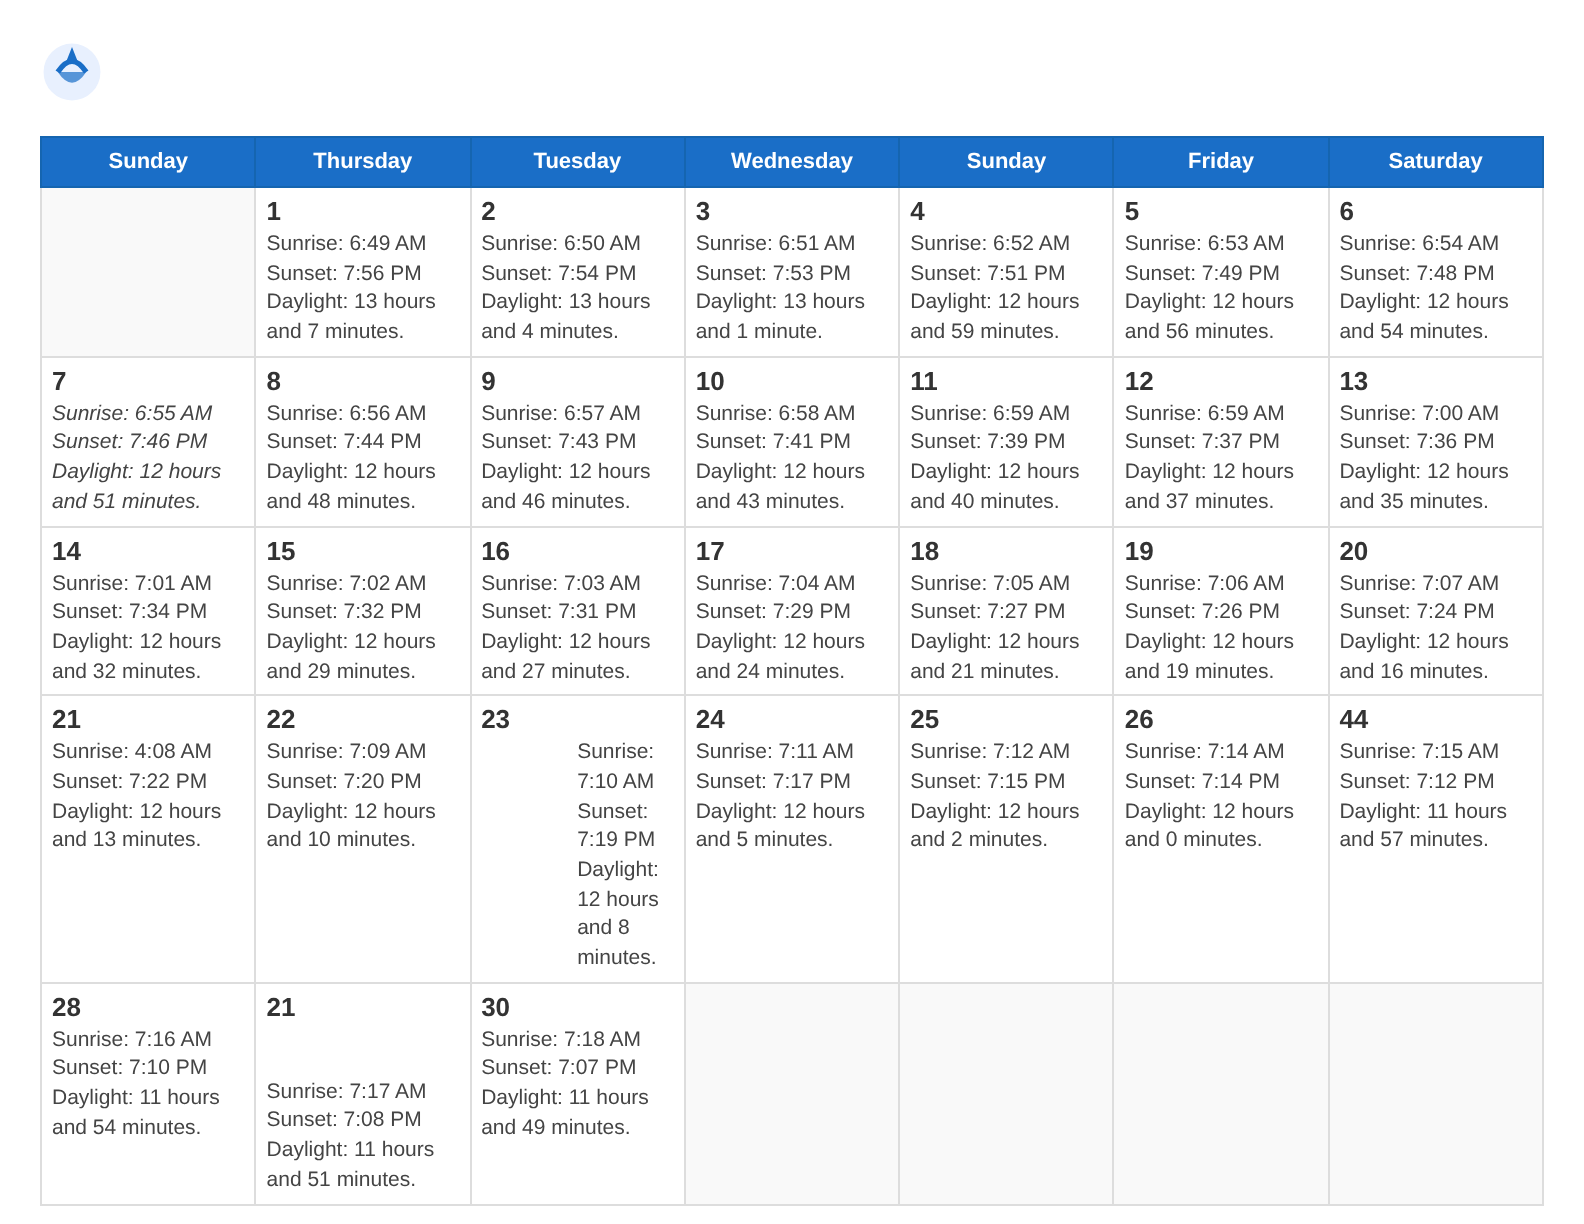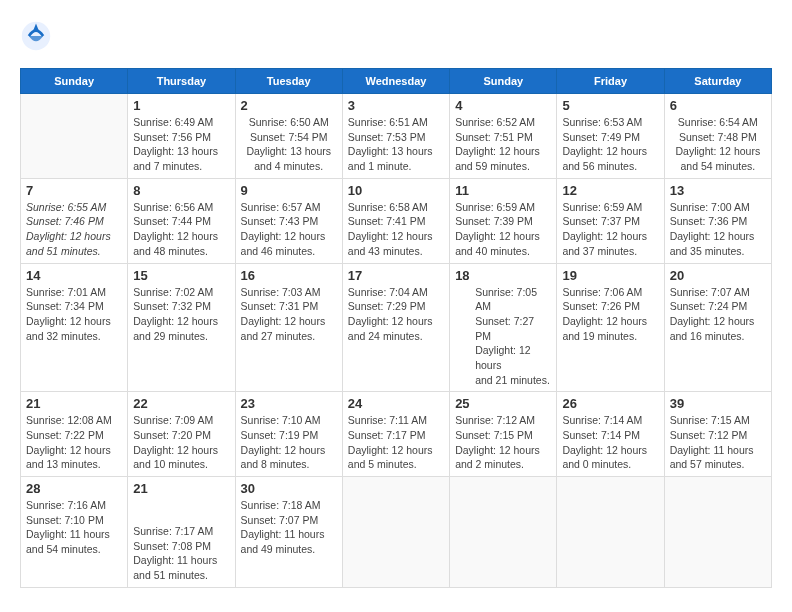--- a/index.html
+++ b/index.html
@@ -119,21 +119,21 @@
         <td class="empty"></td>
         <td>
           <span class="day-num">1</span>
           <div class="day-info" style="white-space: pre-line;">Sunrise: 6:49 AM
 Sunset: 7:56 PM
 Daylight: 13 hours
 and 7 minutes.</div>
         </td>
         <td>
           <span class="day-num">2</span>
-          <div class="day-info" style="white-space: pre-line; text-align: center;">Sunrise: 6:50 AM
+          <div class="day-info" style="white-space: pre-line;">Sunrise: 6:50 AM
 Sunset: 7:54 PM
 Daylight: 13 hours
 and 4 minutes.</div>
         </td>
         <td>
           <span class="day-num">3</span>
           <div class="day-info" style="white-space: pre-line;">Sunrise: 6:51 AM
 Sunset: 7:53 PM
 Daylight: 13 hours
 and 1 minute.</div>
@@ -147,21 +147,21 @@
         </td>
         <td>
           <span class="day-num">5</span>
           <div class="day-info" style="white-space: pre-line;">Sunrise: 6:53 AM
 Sunset: 7:49 PM
 Daylight: 12 hours
 and 56 minutes.</div>
         </td>
         <td>
           <span class="day-num">6</span>
-          <div class="day-info" style="white-space: pre-line; text-align: center;">Sunrise: 6:54 AM
+          <div class="day-info" style="white-space: pre-line;">Sunrise: 6:54 AM
 Sunset: 7:48 PM
 Daylight: 12 hours
 and 54 minutes.</div>
         </td>
       </tr>
       <tr>
         <td>
           <span class="day-num">7</span>
           <div class="day-info" style="white-space: pre-line; font-style: italic;">Sunrise: 6:55 AM
 Sunset: 7:46 PM
@@ -235,21 +235,21 @@
         </td>
         <td>
           <span class="day-num">17</span>
           <div class="day-info" style="white-space: pre-line;">Sunrise: 7:04 AM
 Sunset: 7:29 PM
 Daylight: 12 hours
 and 24 minutes.</div>
         </td>
         <td>
           <span class="day-num">18</span>
-          <div class="day-info" style="white-space: pre-line; margin-left: 20px;">Sunrise: 7:05 AM
+          <div class="day-info" style="white-space: pre-line;">Sunrise: 7:05 AM
 Sunset: 7:27 PM
 Daylight: 12 hours
 and 21 minutes.</div>
         </td>
         <td>
           <span class="day-num">19</span>
           <div class="day-info" style="white-space: pre-line;">Sunrise: 7:06 AM
 Sunset: 7:26 PM
 Daylight: 12 hours
 and 19 minutes.</div>
@@ -258,35 +258,35 @@
           <span class="day-num">20</span>
           <div class="day-info" style="white-space: pre-line;">Sunrise: 7:07 AM
 Sunset: 7:24 PM
 Daylight: 12 hours
 and 16 minutes.</div>
         </td>
       </tr>
       <tr>
         <td>
           <span class="day-num">21</span>
-          <div class="day-info" style="white-space: pre-line;">Sunrise: 12:08 AM
+          <div class="day-info" style="white-space: pre-line;">Sunrise: 4:08 AM
 Sunset: 7:22 PM
 Daylight: 12 hours
 and 13 minutes.</div>
         </td>
         <td>
           <span class="day-num">22</span>
           <div class="day-info" style="white-space: pre-line;">Sunrise: 7:09 AM
 Sunset: 7:20 PM
 Daylight: 12 hours
 and 10 minutes.</div>
         </td>
         <td>
           <span class="day-num">23</span>
-          <div class="day-info" style="white-space: pre-line;">Sunrise: 7:10 AM
+          <div class="day-info" style="white-space: pre-line; margin-left: 48px;">Sunrise: 7:10 AM
 Sunset: 7:19 PM
 Daylight: 12 hours
 and 8 minutes.</div>
         </td>
         <td>
           <span class="day-num">24</span>
           <div class="day-info" style="white-space: pre-line;">Sunrise: 7:11 AM
 Sunset: 7:17 PM
 Daylight: 12 hours
 and 5 minutes.</div>
@@ -299,21 +299,21 @@
 and 2 minutes.</div>
         </td>
         <td>
           <span class="day-num">26</span>
           <div class="day-info" style="white-space: pre-line;">Sunrise: 7:14 AM
 Sunset: 7:14 PM
 Daylight: 12 hours
 and 0 minutes.</div>
         </td>
         <td>
-          <span class="day-num">39</span>
+          <span class="day-num">44</span>
           <div class="day-info" style="white-space: pre-line;">Sunrise: 7:15 AM
 Sunset: 7:12 PM
 Daylight: 11 hours
 and 57 minutes.</div>
         </td>
       </tr>
       <tr>
         <td>
           <span class="day-num">28</span>
           <div class="day-info" style="white-space: pre-line;">Sunrise: 7:16 AM

